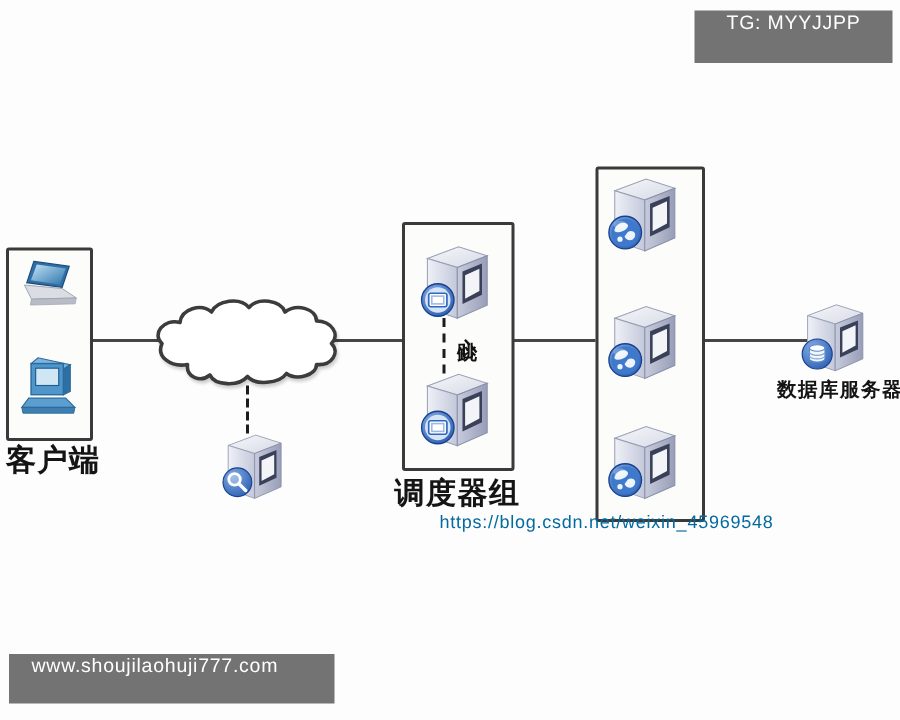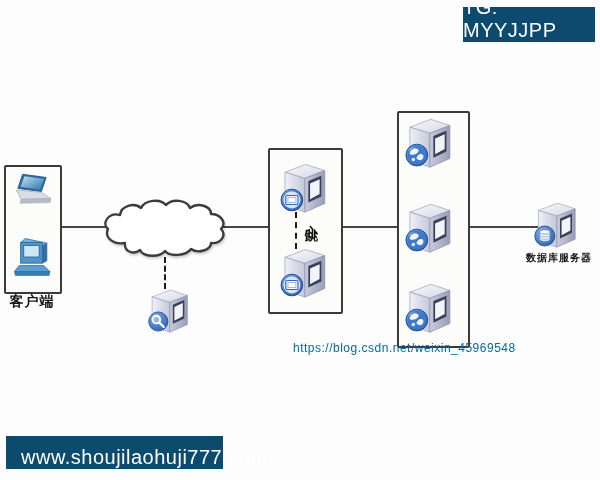--- a/index.html
+++ b/index.html
@@ -12,38 +12,38 @@
   .hline{position:absolute;height:2px;background:#454545;z-index:1;}
   .vdash{position:absolute;width:0;border-left:2px dashed #1c1c1c;z-index:2;}
   
   .group-box{
     position:absolute;background:#fcfdfb;border:2px solid #3a3a3a;
     border-radius:2px;z-index:2;
   }
   
   .node-label{
     position:absolute;z-index:6;color:#141414;font-weight:700;
-    font-size:14px;text-align:center;letter-spacing:1px;white-space:nowrap;
-  }
-  .node-label.small{font-size:10px;}
+    font-size:20px;text-align:center;letter-spacing:1px;white-space:nowrap;
+  }
+  .node-label.small{font-size:13px;}
   .heartbeat{
     position:absolute;z-index:4;color:#111;font-weight:700;font-size:13px;
     writing-mode:vertical-rl;letter-spacing:4px;
   }
   .icon{position:absolute;z-index:3;}
   .cloud{position:absolute;z-index:2;}
   
   .watermark{
     position:absolute;z-index:5;color:#0369a1;font-size:12px;
     letter-spacing:0.5px;white-space:nowrap;
   }
   
   .banner{
-    position:absolute;z-index:10;background:#0c4a6e;color:#fff;
-    display:flex;align-items:flex-end;font-size:20px;letter-spacing:0.5px;
+    position:absolute;z-index:10;background:#737373;color:#fff;
+    display:flex;align-items:flex-start;font-size:13px;letter-spacing:0.5px;
   }
   .banner.top{left:463px;top:7px;width:132px;height:35px;justify-content:center;}
   .banner.bottom{left:6px;top:436px;width:217px;height:33px;padding-left:15px;box-sizing:border-box;}
 </style>
 </head>
 <body>
 
 <div id="stage">
 
   <svg width="0" height="0" style="position:absolute" aria-hidden="true">
@@ -145,20 +145,21 @@
     <polygon points="31,21 54,12 54,50 31,60" fill="url(#gRight)" stroke="#8a90a8" stroke-width="0.8"></polygon>
     <polygon points="35,24 50,18 50,42 35,49" fill="#394058"></polygon>
     <polygon points="37,27 48,22 48,39 37,45" fill="#f2f4f8"></polygon>
     <g transform="translate(16,46)">
       <circle r="12.5" fill="url(#gBadge)" stroke="#16418f" stroke-width="1"></circle>
       <circle r="9.8" fill="#d6e4f6"></circle>
       <rect x="-7" y="-5.2" width="14" height="10.4" rx="1.5" fill="#ffffff" stroke="#2e66c0" stroke-width="1.3"></rect>
       <rect x="-4.6" y="-3" width="9.2" height="6" fill="none" stroke="#9bb9e4" stroke-width="1.2"></rect>
     </g>
   </svg>
+  <div class="node-label" style="left:263px;top:315px;width:82px;">调度器组</div>
 
   <div class="group-box" style="left:397px;top:111px;width:69px;height:233px;"></div>
   <svg class="icon" style="left:402px;top:115px;" width="54" height="54" viewBox="0 0 60 62">
     <polygon points="8,14 32,5 54,12 31,21" fill="url(#gTop)" stroke="#9aa0b4" stroke-width="0.8"></polygon>
     <polygon points="8,14 31,21 31,60 8,52" fill="url(#gLeft)" stroke="#9aa0b4" stroke-width="0.8"></polygon>
     <polygon points="31,21 54,12 54,50 31,60" fill="url(#gRight)" stroke="#8a90a8" stroke-width="0.8"></polygon>
     <polygon points="35,24 50,18 50,42 35,49" fill="#394058"></polygon>
     <polygon points="37,27 48,22 48,39 37,45" fill="#f2f4f8"></polygon>
     <g transform="translate(16,46)">
       <circle r="12.5" fill="url(#gBadge)" stroke="#16418f" stroke-width="1"></circle>

